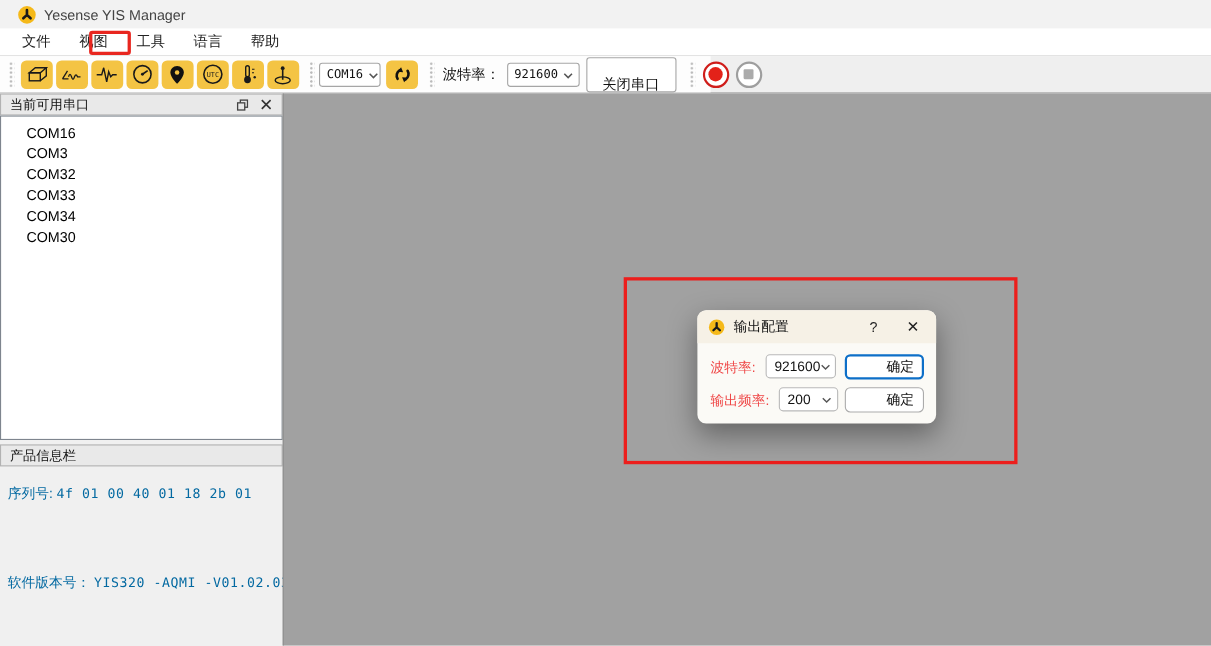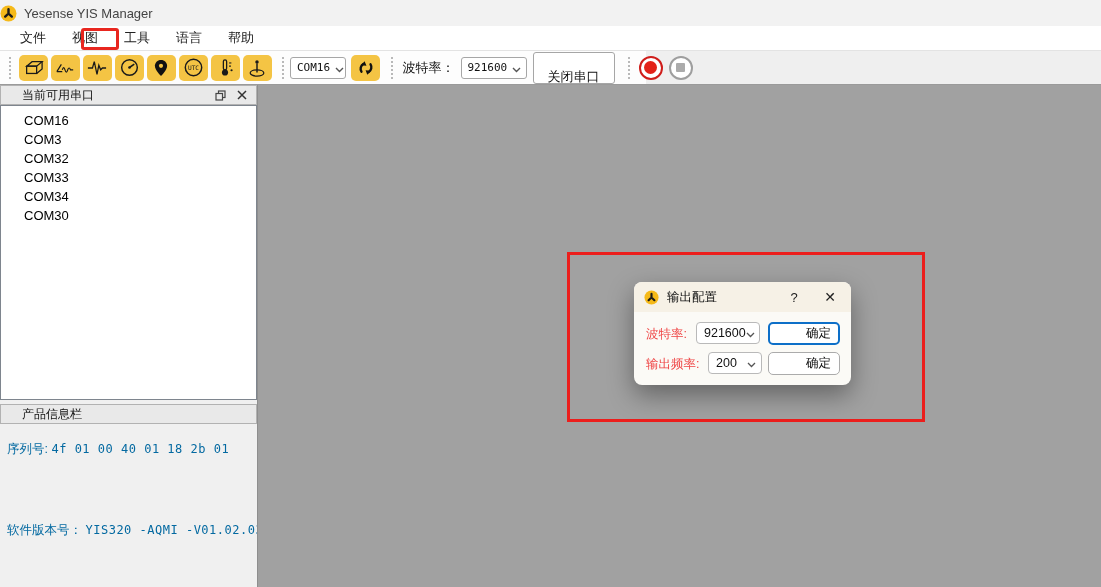--- a/index.html
+++ b/index.html
@@ -2,21 +2,21 @@
 <html><head>
 <meta charset="utf-8">
 <style>
   * { margin:0; padding:0; box-sizing:border-box; }
   html,body { width:1101px; height:587px; overflow:hidden;
     font-family:"Liberation Sans","DejaVu Sans",sans-serif; }
   #app { position:relative; width:1101px; height:587px; background:#ffffff; }
 
   
   .titlebar { position:absolute; left:0; top:0; width:1101px; height:26px;
-    background:#f2f2f2; display:flex; align-items:center; padding-left:0; }
+    background:#f2f2f2; display:flex; align-items:center; padding-left:16px; }
   .applogo { width:17px; height:17px; display:inline-flex; }
   .titlebar .title { margin-left:7px; font-size:13px; color:#444; }
 
   
   .menubar { position:absolute; left:0; top:26px; width:1101px; height:25px;
     background:#ffffff; border-bottom:1px solid #e3e3e3; display:flex; align-items:center; }
   .menu-item { display:inline-block; font-size:13px; color:#222; padding:3px 6px; margin-left:14px; cursor:default; }
   .menu-redbox { position:absolute; left:81px; top:2px; width:38px; height:22px;
     border:3px solid #e8261f; border-radius:3px; pointer-events:none; }
 
@@ -41,21 +41,21 @@
   .rec-btn,.stop-btn { width:24px; height:24px; border-radius:50%; background:#fff;
     display:inline-flex; align-items:center; justify-content:center; cursor:pointer; margin:0 3px; }
   .rec-btn { border:2px solid #cf1d1a; }
   .rec-btn .dot { width:13px; height:13px; border-radius:50%; background:#e32219; }
   .stop-btn { border:2px solid #9e9e9e; }
   .stop-btn .sq { width:9px; height:9px; border-radius:1px; background:#ababab; }
 
   
   .left-panel { position:absolute; left:0; top:85px; width:257px; height:502px; background:#f0f0f0; }
   .dock-header { position:relative; height:20px; background:#e9e9e9; border:1px solid #b2b2b2;
-    display:flex; align-items:center; font-size:12px; color:#111; padding-left:21px; }
+    display:flex; align-items:center; font-size:12px; color:#111; padding-left:8px; }
   .dock-header .spacer { flex:1; }
   .dock-ico { width:16px; height:14px; display:inline-flex; align-items:center; justify-content:center;
     margin-right:6px; color:#333; cursor:pointer; }
   .port-list { position:absolute; left:0; top:20px; width:257px; height:295px;
     background:#fff; border:1px solid #7e858e; padding-top:5px; }
   .port-item { height:19px; line-height:19px; padding-left:23px; font-size:13px; color:#000; cursor:default; }
   .info-header { position:absolute; left:0; top:319px; width:257px; }
   .info-body { position:absolute; left:0; top:341px; width:257px; height:161px; background:#f0f0f0; }
   .info-line { position:absolute; left:7px; font-size:12.5px; color:#0369a1; white-space:nowrap; }
   .mono { font-family:"DejaVu Sans Mono","Liberation Mono",monospace; font-size:12px; letter-spacing:0.5px; }

